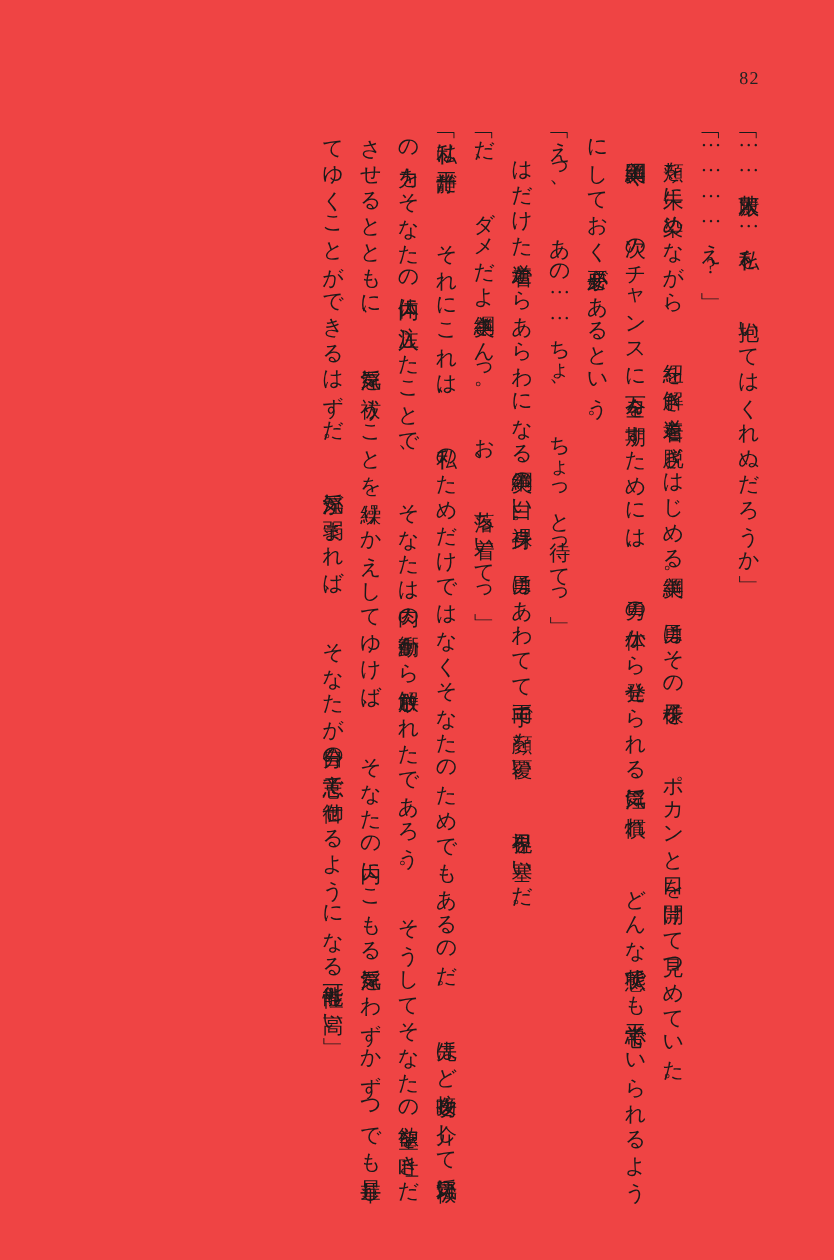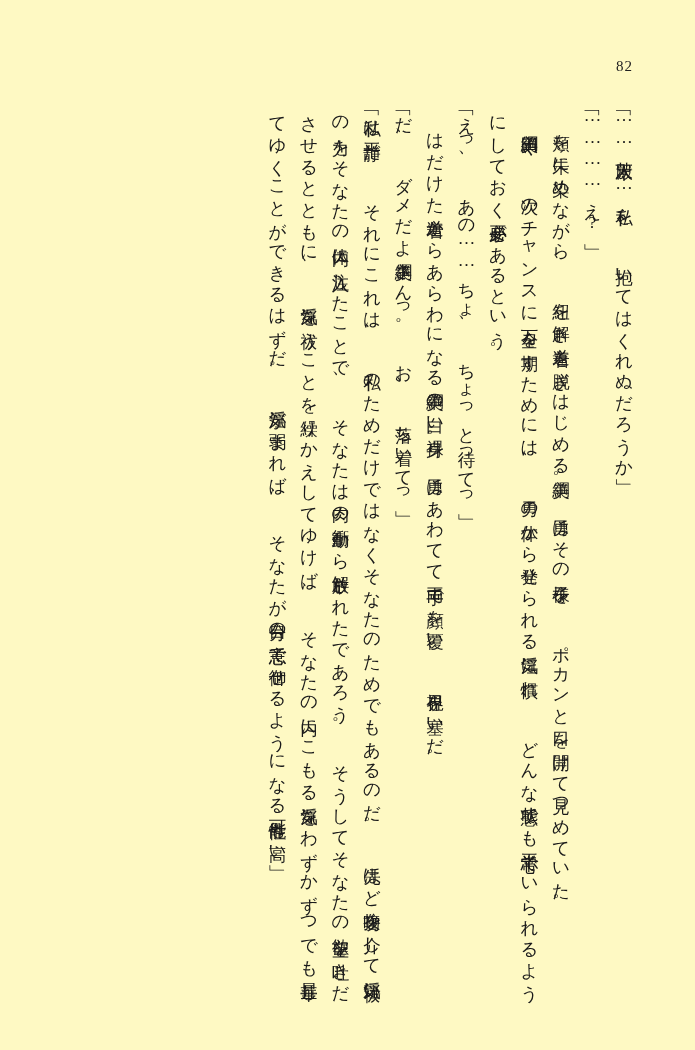--- a/index.html
+++ b/index.html
@@ -15,21 +15,21 @@
     position: relative;
     overflow: hidden;
   }
 
   .page {
     position: absolute;
     left: 0;
     top: 0;
     width: 695px;
     height: 1050px;
-    background: #fef9c3;
+    background: #ef4444;
   }
 
   .page-number {
     position: absolute;
     top: 58px;
     right: 62px;
     font-size: 15px;
     letter-spacing: 1px;
     color: #222;
   }

